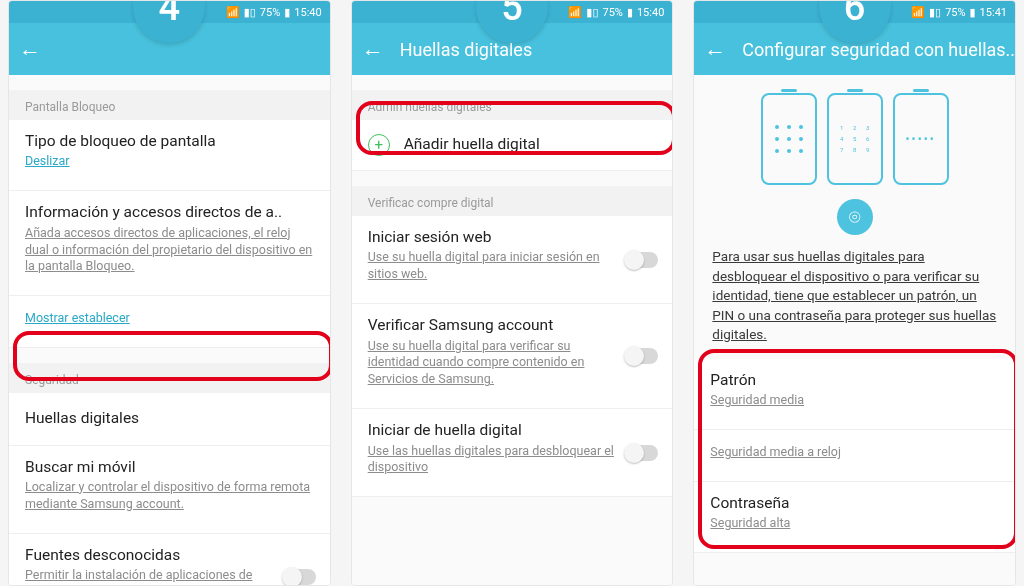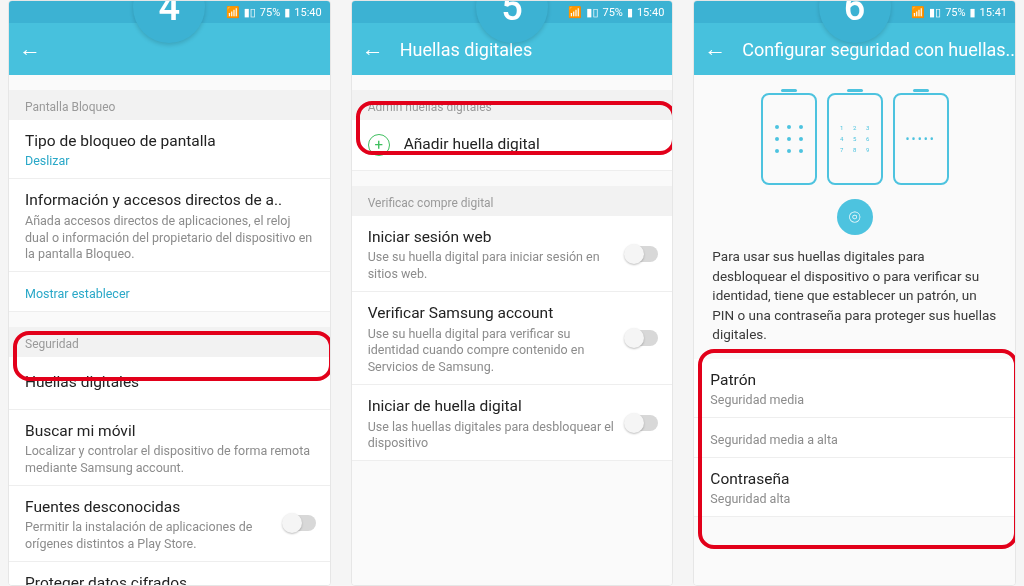--- a/index.html
+++ b/index.html
@@ -86,35 +86,36 @@
 
   .section-header {
     font-size: 12px;
     color: #9a9a9a;
     padding: 10px 16px 6px;
     background: #f2f2f2;
     margin-top: 15px;
   }
 
   .row {
-    padding: 12px 16px 8px 16px;
+    padding: 12px 16px 20px 16px;
     border-bottom: 1px solid #eee;
     background: #fff;
     position: relative;
   }
   .row-title {
     font-size: 15.5px;
     color: #222;
     line-height: 1.25;
   }
   .row-sub {
     font-size: 12.5px;
     color: #8c8c8c;
     line-height: 1.35;
     margin-top: 2px;
+    text-decoration: underline;
   }
   .row-sub-accent {
     color: #2aa8c8;
   }
 
   .row-with-toggle {
     padding-right: 56px;
   }
   .toggle {
     position: absolute;
@@ -229,20 +230,21 @@
     display:flex;align-items:center;justify-content:center;
     color:#fff;
     font-size:20px;
   }
 
   .explain {
     padding: 8px 18px 14px;
     color: #3a3a3a;
     font-size: 13.5px;
     line-height: 1.45;
+    text-decoration: underline;
   }
 </style>
 </head>
 <body>
 
 <div class="canvas">
 
   <div class="phone">
     <div class="step-badge">4</div>
     <div class="status-bar">
@@ -390,21 +392,21 @@
       </div>
       <div class="fp-circle">⌾</div>
 
       <div class="explain">Para usar sus huellas digitales para desbloquear el dispositivo o para verificar su identidad, tiene que establecer un patrón, un PIN o una contraseña para proteger sus huellas digitales.</div>
 
       <div class="row">
         <div class="row-title">Patrón</div>
         <div class="row-sub">Seguridad media</div>
       </div>
       <div class="row">
-        <div class="row-sub">Seguridad media a alta</div>
+        <div class="row-sub">Seguridad media a reloj</div>
       </div>
       <div class="row">
         <div class="row-title">Contraseña</div>
         <div class="row-sub">Seguridad alta</div>
       </div>
     </div>
 
     <div class="highlight highlight-abs" style="left:4px; top:348px; width:312px; height:192px;"></div>
   </div>
 

